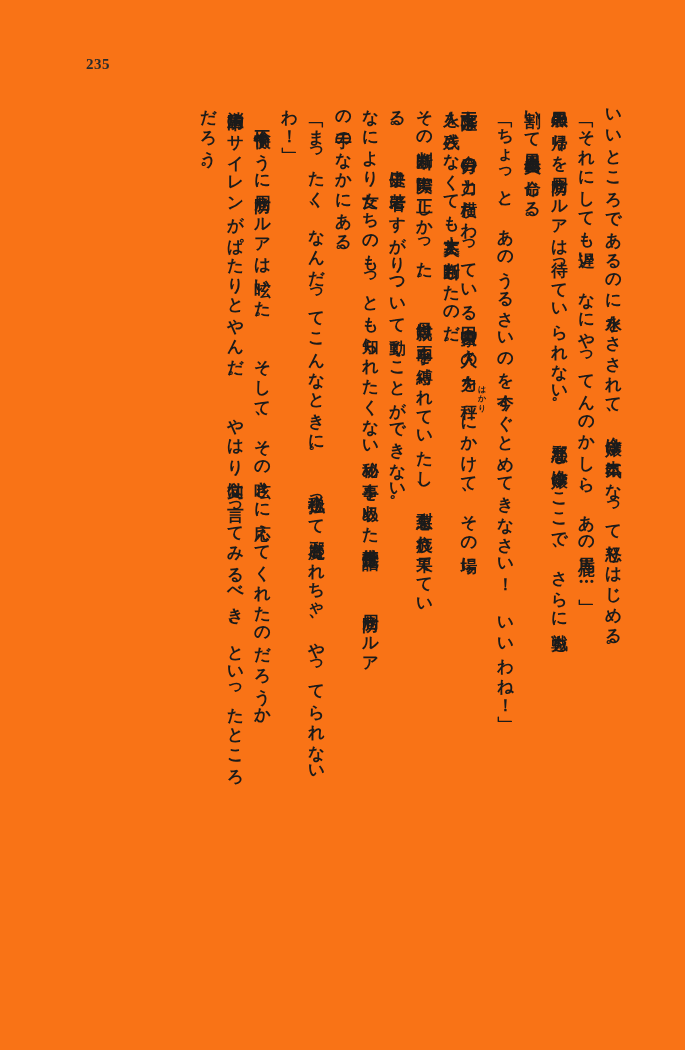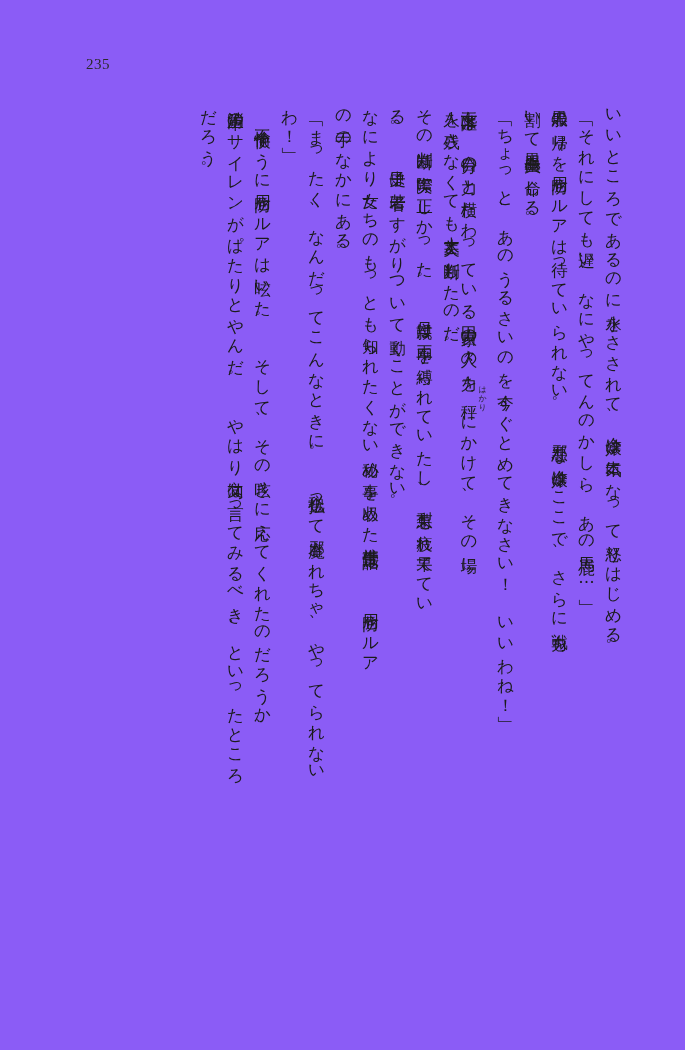--- a/index.html
+++ b/index.html
@@ -12,21 +12,22 @@
     background: #ffffff;
     font-family: "Liberation Serif", serif;
     color: #1a1a1a;
     overflow: hidden;
     position: relative;
   }
   
   .page {
     position: absolute;
     inset: 0;
-    background: #8b5cf6;
+    background: #f97316;
+    font-weight: bold;
   }
   .page-number {
     position: absolute;
     top: 56px;
     left: 86px;
     font-size: 15px;
     font-family: "Liberation Serif", serif;
     color: #2b2b2b;
     letter-spacing: 0.5px;
   }

